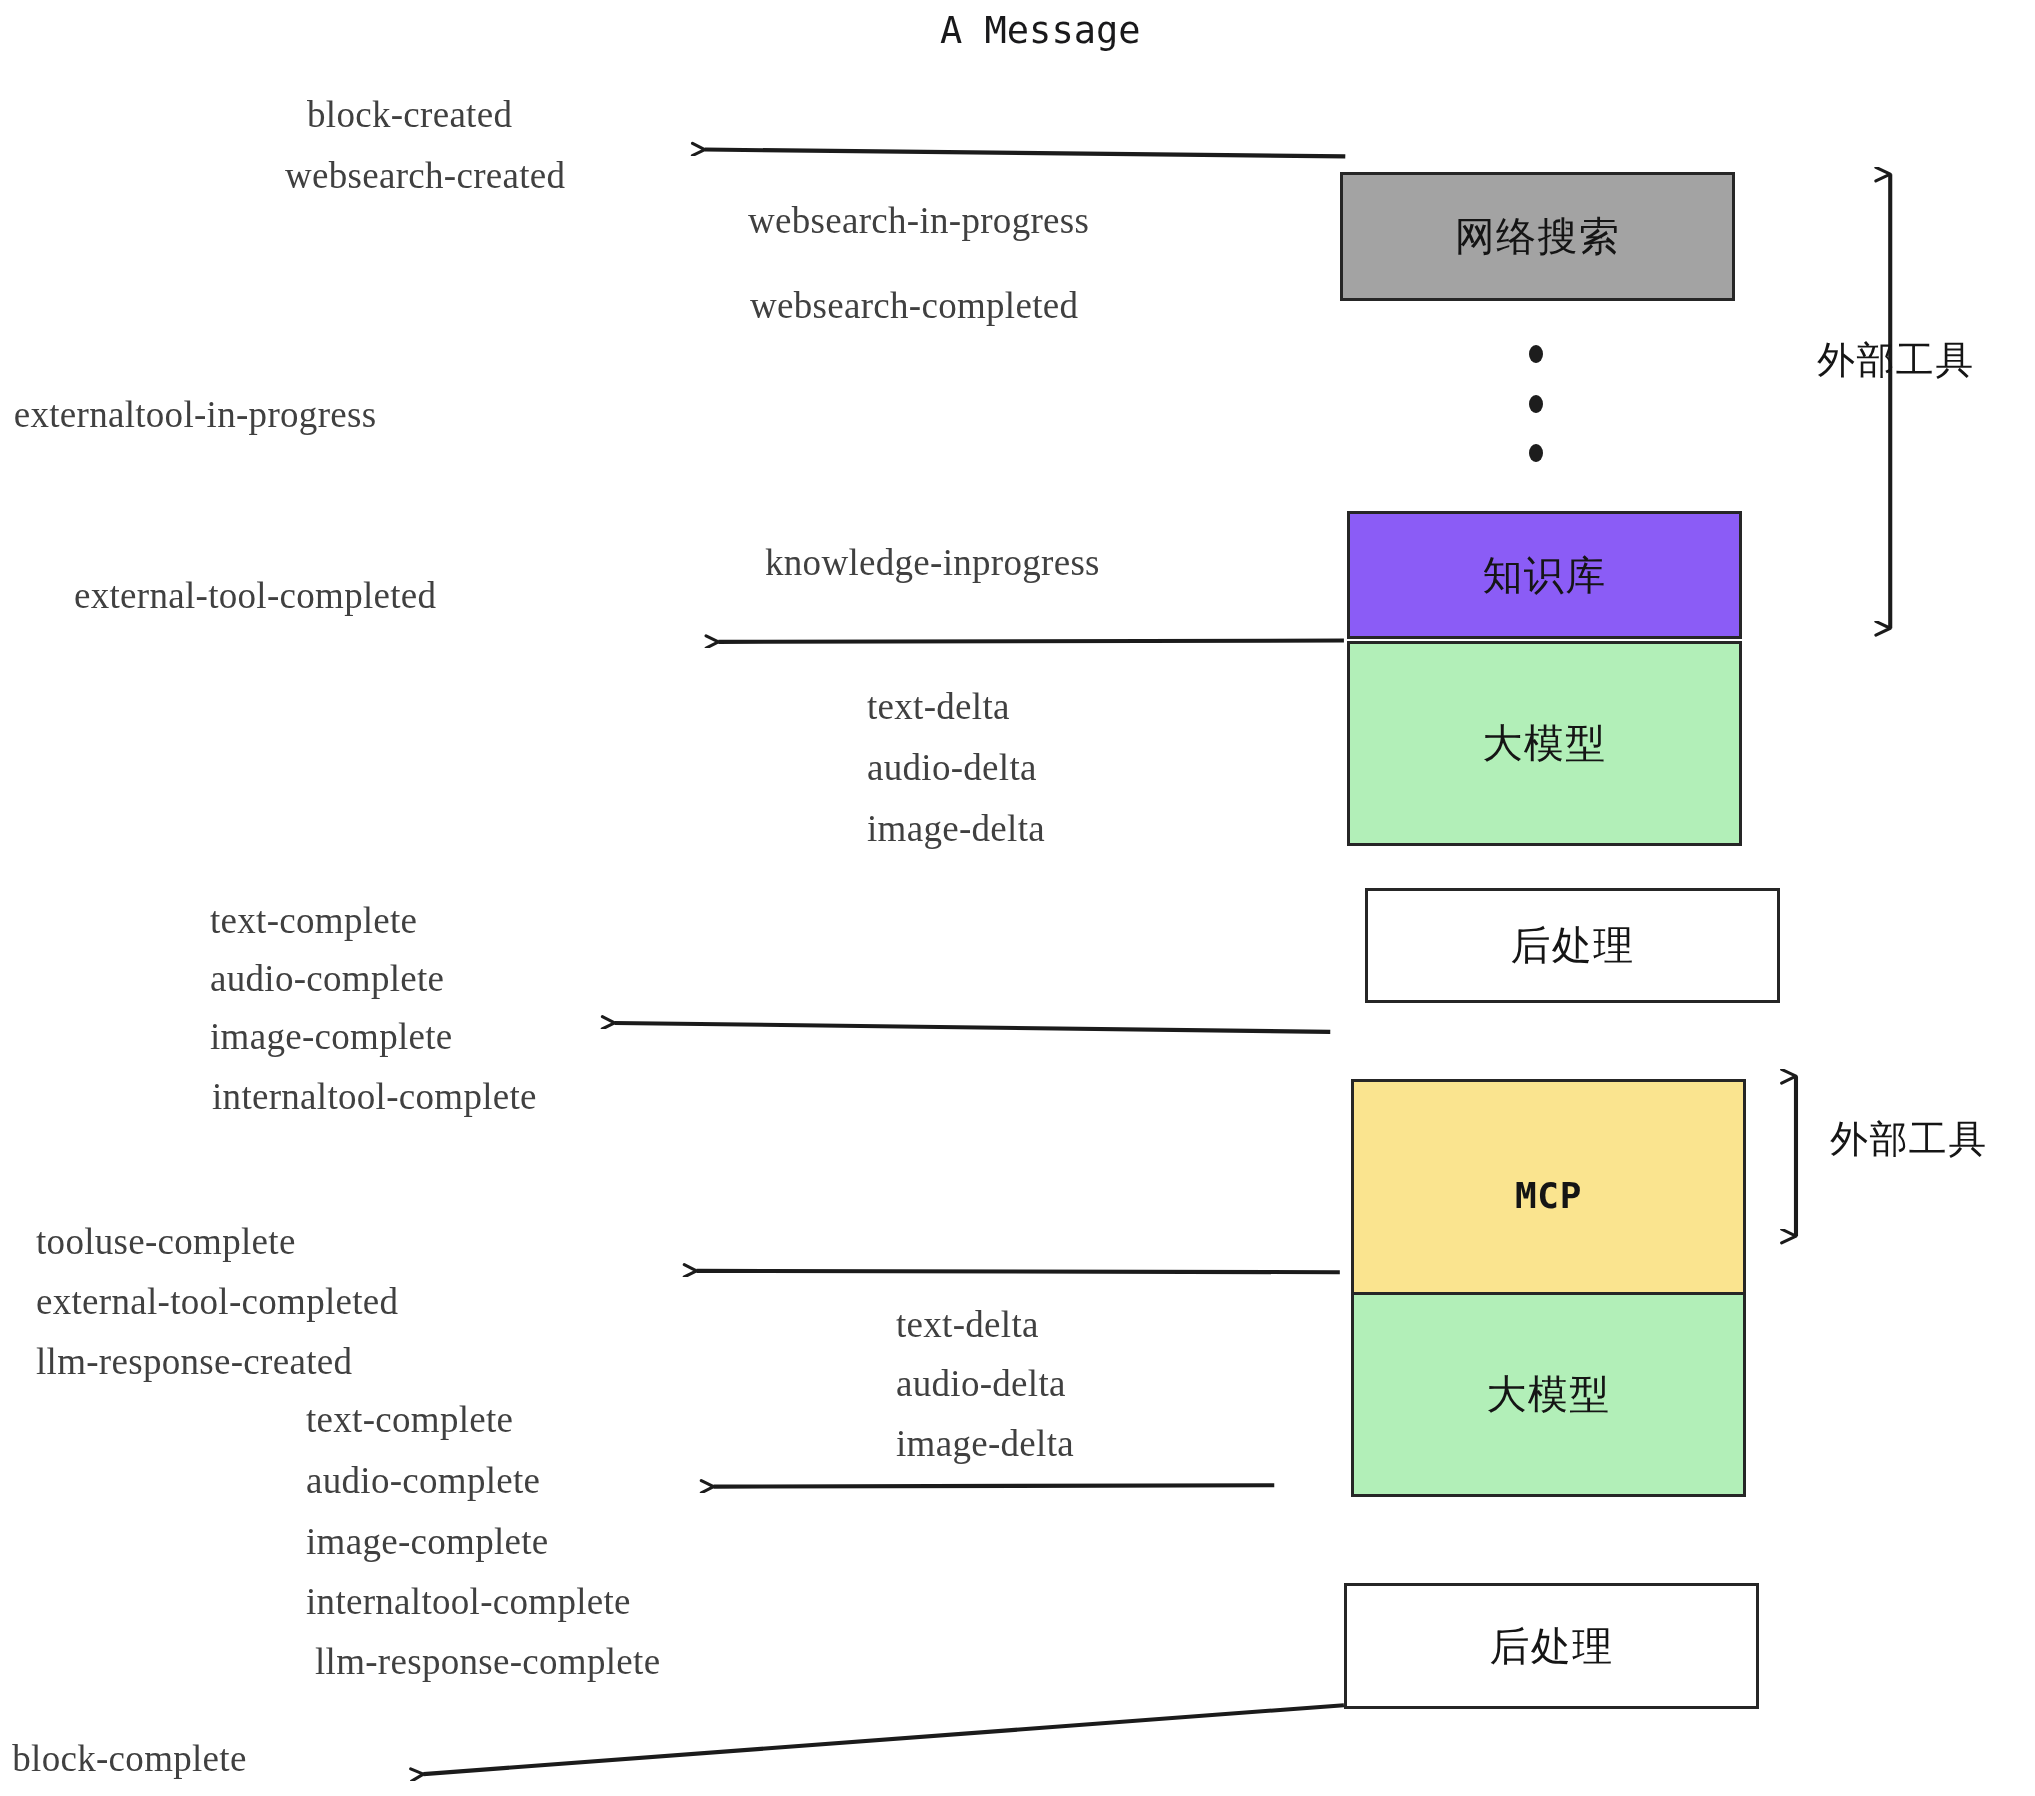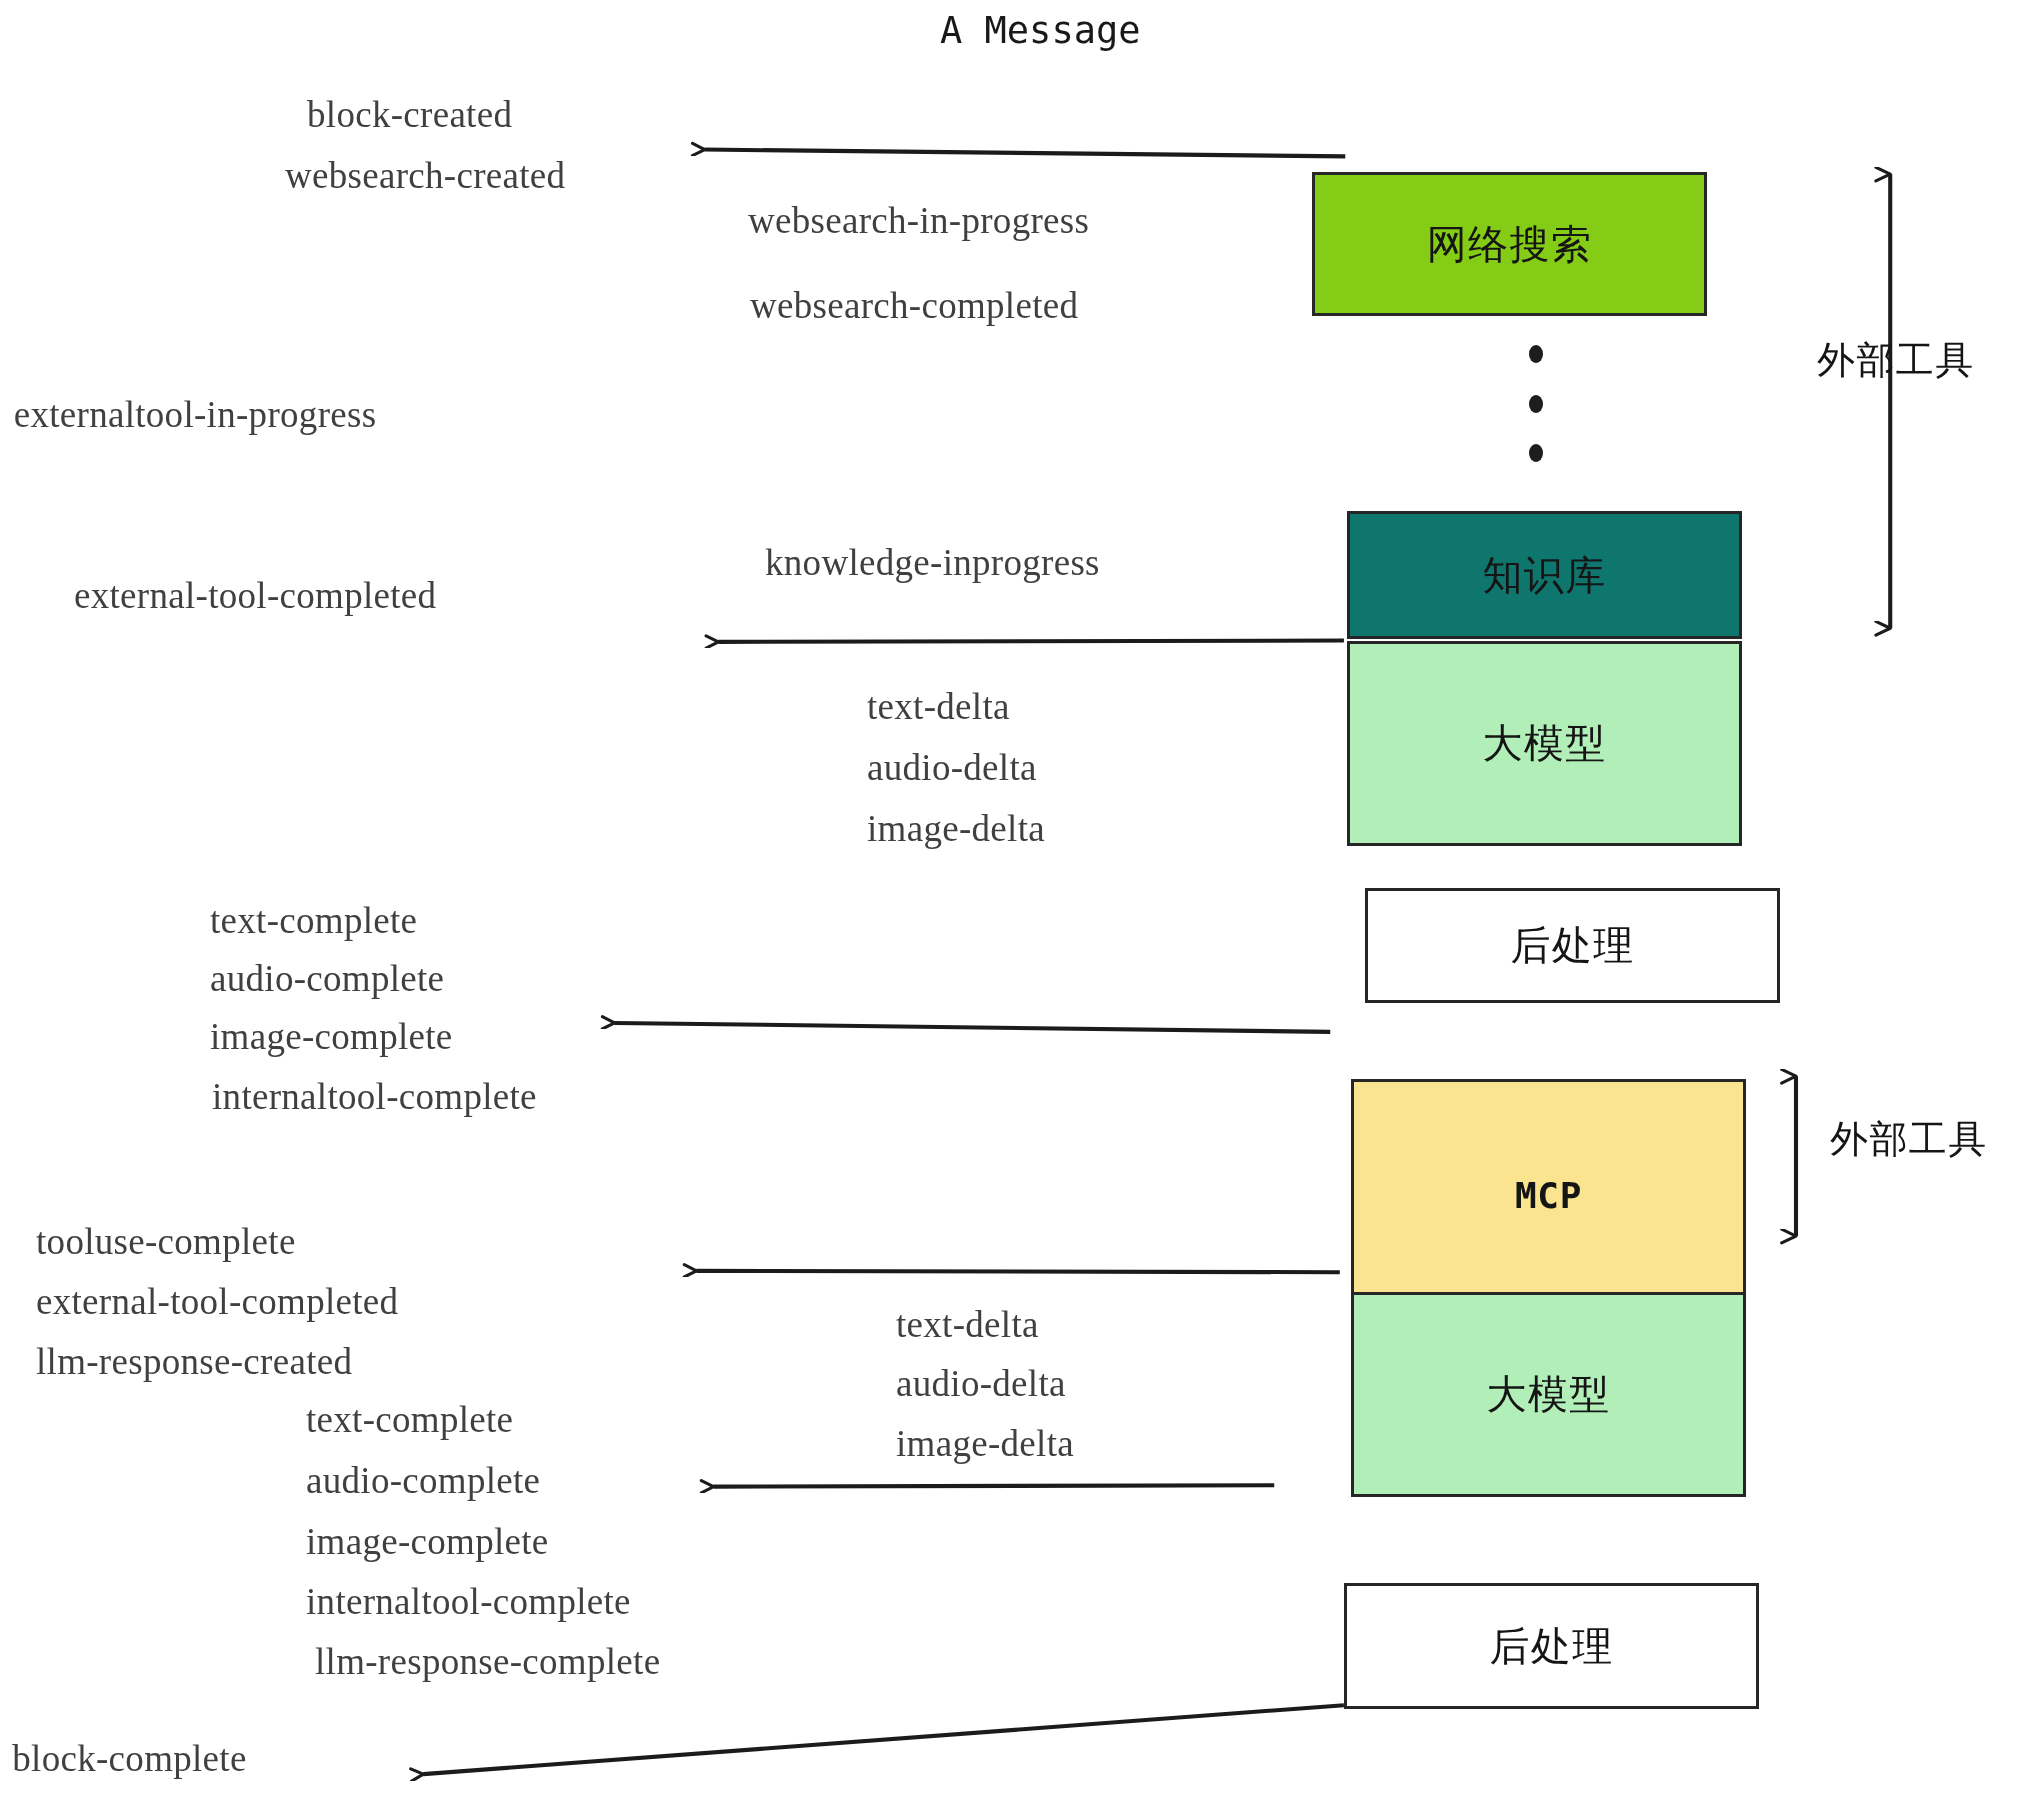--- a/index.html
+++ b/index.html
@@ -156,29 +156,29 @@
   <div class="ev" style="left:896px; top:1425px;">image-delta</div>
 
   <div class="ev" style="left:306px; top:1401px;">text-complete</div>
   <div class="ev" style="left:306px; top:1462px;">audio-complete</div>
   <div class="ev" style="left:306px; top:1523px;">image-complete</div>
   <div class="ev" style="left:306px; top:1583px;">internaltool-complete</div>
   <div class="ev" style="left:306px; top:1643px;margin-left:9px;">llm-response-complete</div>
 
   <div class="ev" style="left:12.3px; top:1740px;">block-complete</div>
 
-  <div class="node" style="left:1312px; top:172px; width:395px; height:144px; background:#84cc16;">
+  <div class="node" style="left:1340px; top:172px; width:395px; height:129px; background:#a3a3a3;">
     <span>网络搜索</span>
   </div>
 
   <div class="dot" style="left:1529px; top:345px;"></div>
   <div class="dot" style="left:1529px; top:395px;"></div>
   <div class="dot" style="left:1529px; top:444px;"></div>
 
-  <div class="node" style="left:1347px; top:511px; width:395px; height:128px; background:#0f766e;">
+  <div class="node" style="left:1347px; top:511px; width:395px; height:128px; background:#8b5cf6;">
     <span>知识库</span>
   </div>
 
   <div class="node" style="left:1347px; top:641px; width:395px; height:205px; background:#B2EFB8;">
     <span>大模型</span>
   </div>
 
   <div class="node" style="left:1365px; top:888px; width:415px; height:115px; background:#FFFFFF;">
     <span>后处理</span>
   </div>

